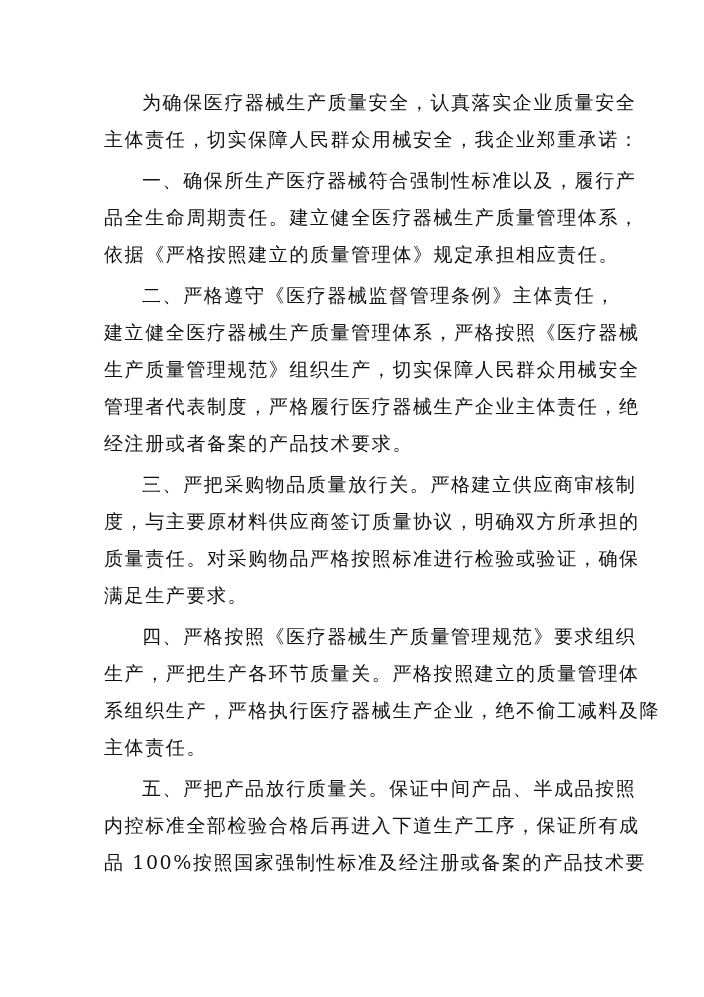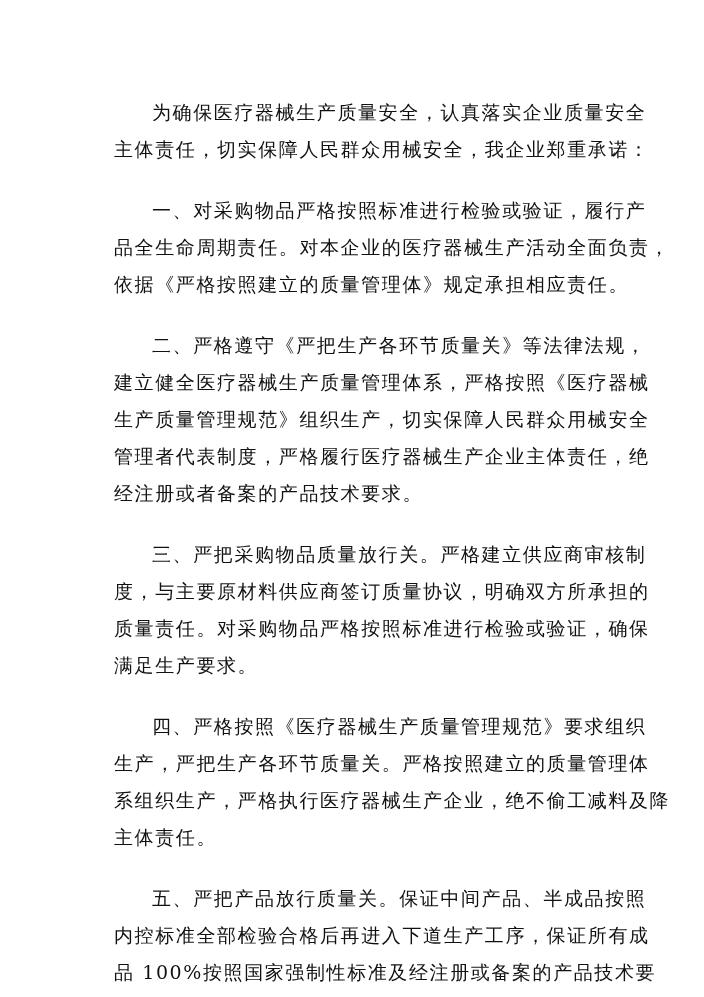--- a/index.html
+++ b/index.html
@@ -2,42 +2,42 @@
 <html><head>
 <meta charset="utf-8">
 <style>
   html, body { margin: 0; padding: 0; background: #ffffff; }
   body { width: 704px; height: 997px; position: relative; overflow: hidden; }
   .page {
     position: absolute; left: 104px; top: 84px; width: 505px;
     font-family: "DejaVu Serif", "Liberation Serif", serif;
     font-size: 19px; color: #111111;
   }
-  .para { margin: 10px; }
+  .para { margin: 0; }
   .line { display: block; height: 37px; line-height: 37px; white-space: nowrap; letter-spacing: 1.6px; }
   .indent { padding-left: 38px; }
   .gap { height: 4px; }
 </style>
 </head>
 <body>
 
 <div class="page">
   <div class="para">
     <span class="line indent">为确保医疗器械生产质量安全，认真落实企业质量安全</span>
     <span class="line">主体责任，切实保障人民群众用械安全，我企业郑重承诺：</span>
   </div>
   <div class="gap"></div>
   <div class="para">
-    <span class="line indent">一、对采购物品严格按照标准进行检验或验证，履行产</span>
-    <span class="line">品全生命周期责任。对本企业的医疗器械生产活动全面负责，</span>
+    <span class="line indent">一、确保所生产医疗器械符合强制性标准以及，履行产</span>
+    <span class="line">品全生命周期责任。建立健全医疗器械生产质量管理体系，</span>
     <span class="line">依据《严格按照建立的质量管理体》规定承担相应责任。</span>
   </div>
   <div class="gap"></div>
   <div class="para">
-    <span class="line indent">二、严格遵守《严把生产各环节质量关》等法律法规，</span>
+    <span class="line indent">二、严格遵守《医疗器械监督管理条例》主体责任，</span>
     <span class="line">建立健全医疗器械生产质量管理体系，严格按照《医疗器械</span>
     <span class="line">生产质量管理规范》组织生产，切实保障人民群众用械安全</span>
     <span class="line">管理者代表制度，严格履行医疗器械生产企业主体责任，绝</span>
     <span class="line">经注册或者备案的产品技术要求。</span>
   </div>
   <div class="gap"></div>
   <div class="para">
     <span class="line indent">三、严把采购物品质量放行关。严格建立供应商审核制</span>
     <span class="line">度，与主要原材料供应商签订质量协议，明确双方所承担的</span>
     <span class="line">质量责任。对采购物品严格按照标准进行检验或验证，确保</span>

